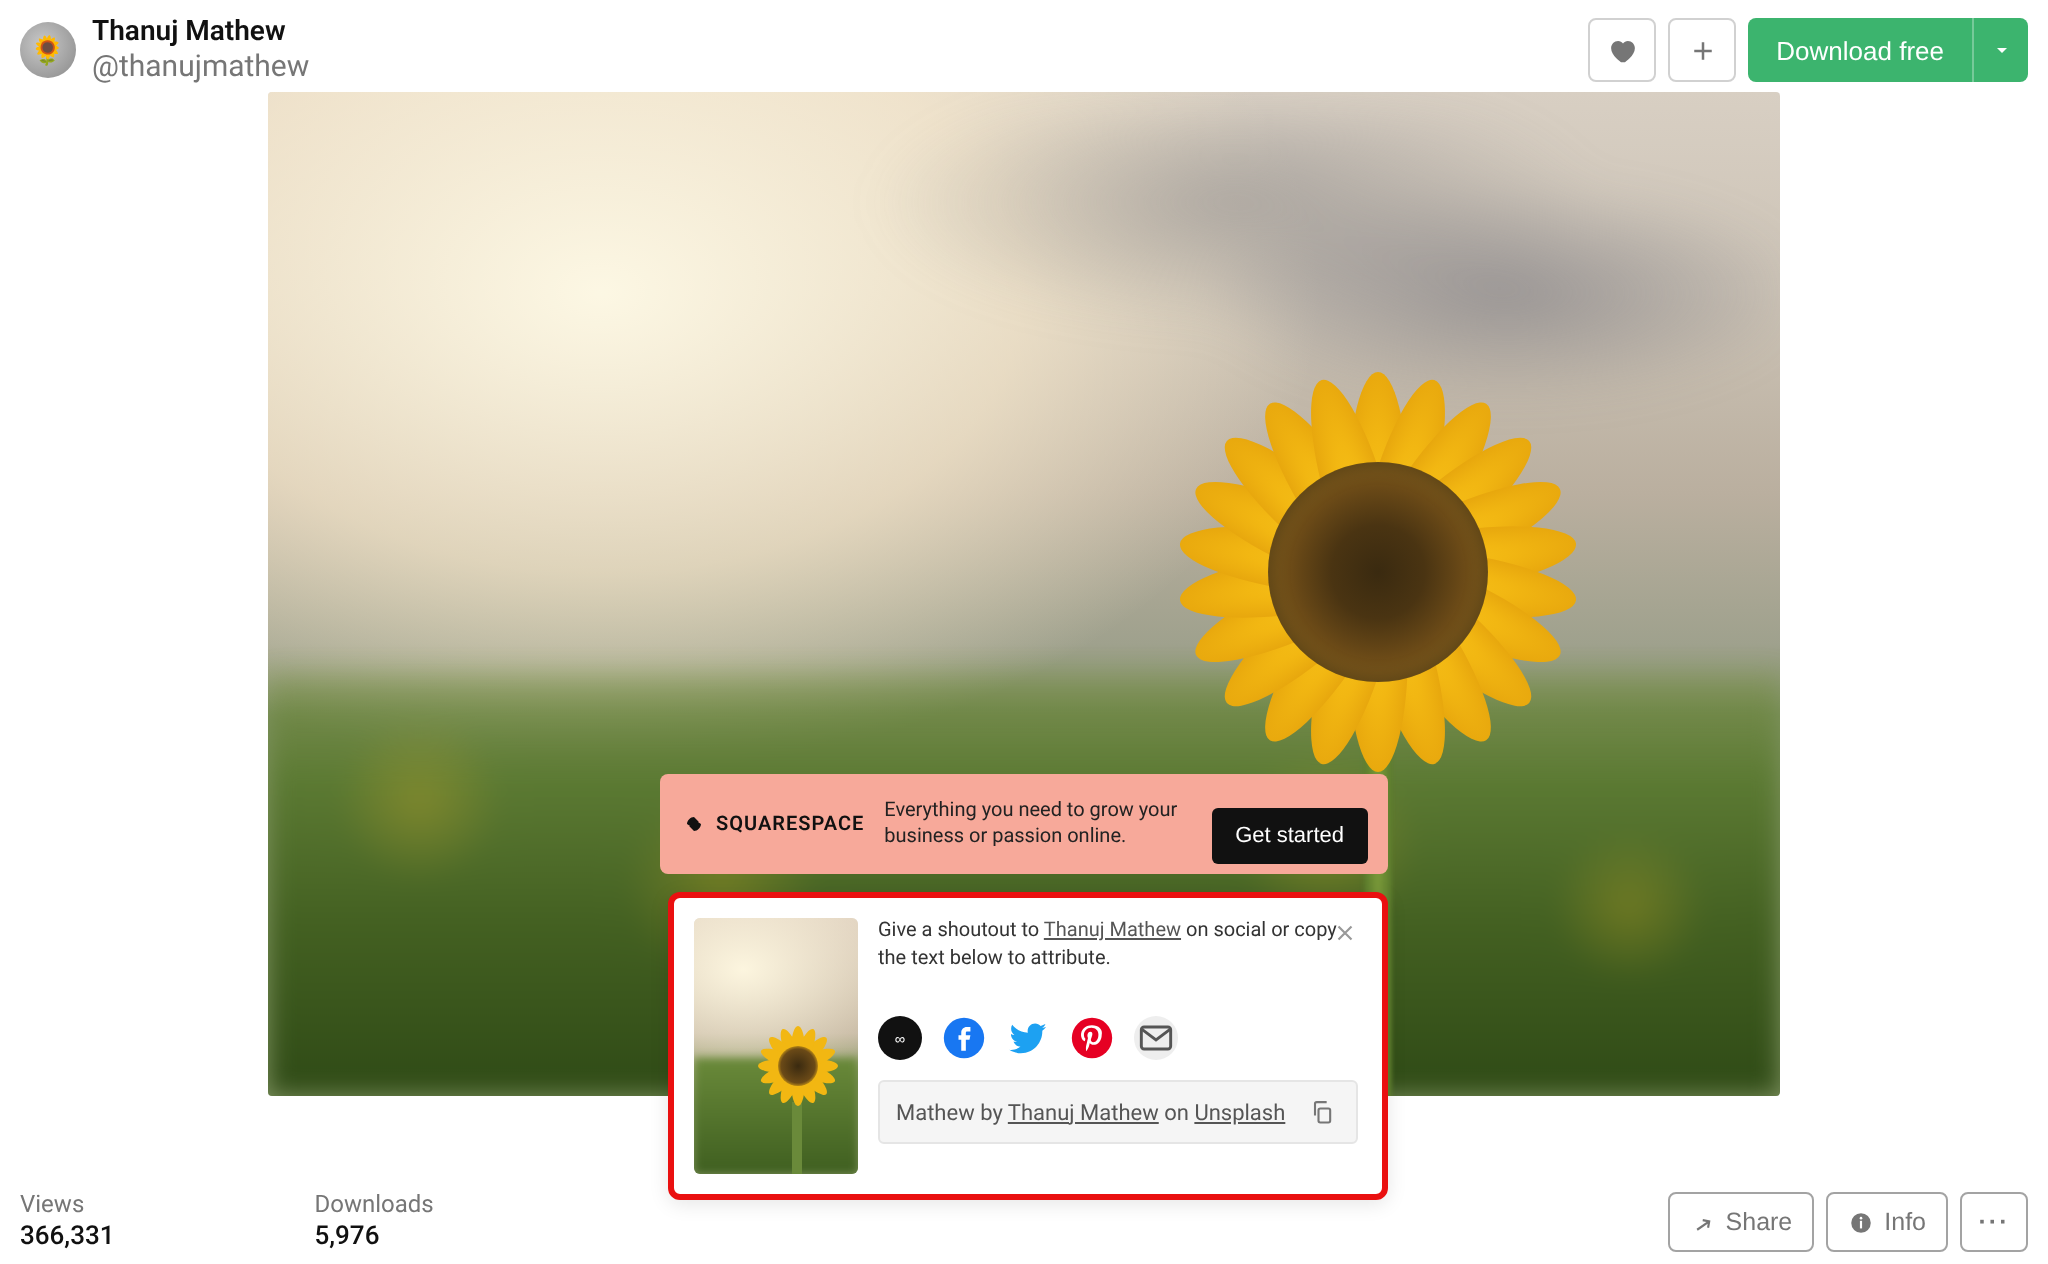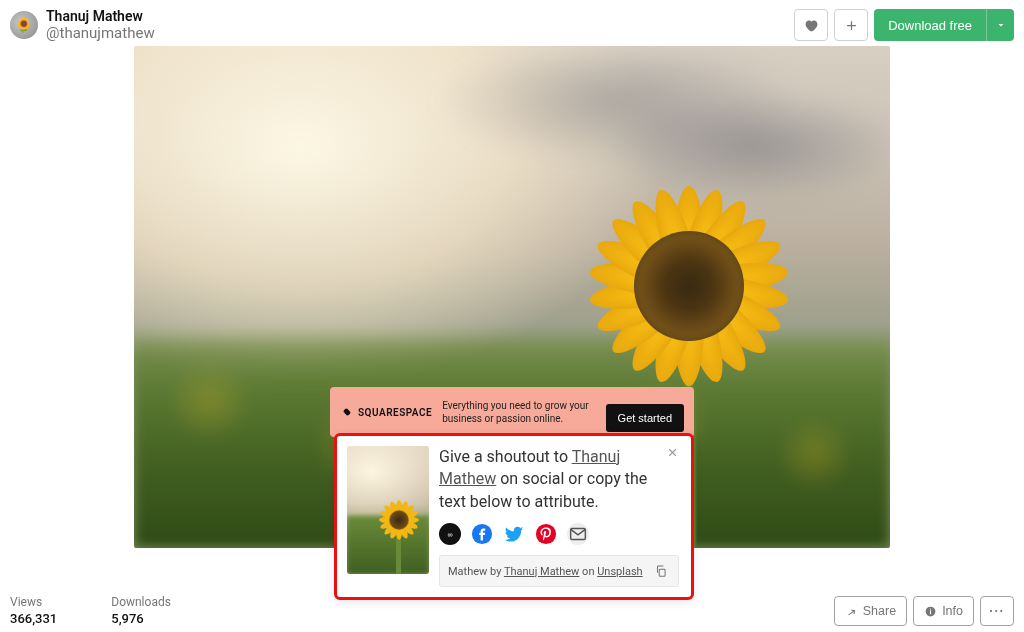--- a/index.html
+++ b/index.html
@@ -56,32 +56,32 @@
   .tt-flower { position: absolute; top: 52px; left: 30px; width: 44px; height: 44px; }
   .tt-flower .pet { position:absolute; top:50%; left:50%; width:7px; height:20px; background:#f2b712; border-radius:50% 50% 40% 40%/60% 60% 40% 40%; transform-origin:50% 100%; }
   .tt-flower .cen { position:absolute; top:50%; left:50%; width:20px;height:20px;margin:-10px 0 0 -10px;border-radius:50%; background: radial-gradient(circle,#3a2a10 0%, #6b4a17 60%, #f2b712 80%); }
   .tt-stem { position:absolute; top:92px; left:49px; width:5px; height:40px; background:#6a8a3a; }
 
   .thanks-body { flex: 1; position: relative; }
   .thanks-close { position: absolute; top: -2px; right: -2px; width: 18px; height: 18px; color: #999; cursor: pointer; display:flex; align-items:center; justify-content:center; }
   .thanks-close svg { width: 13px; height: 13px; }
   .thanks-title { font-size: 15px; font-weight: 700; margin-bottom: 6px; }
   .thanks-emoji { display:inline-block; }
-  .thanks-text { font-size: 16px; color: #333; line-height: 1.4; margin-bottom: 10px; padding-right: 10px; }
+  .thanks-text { font-size: 10px; color: #333; line-height: 1.4; margin-bottom: 21px; padding-right: 10px; }
   .thanks-text a { color: #555; text-decoration: underline; }
   .thanks-social { display: flex; gap: 10px; margin-bottom: 10px; align-items: center; }
   .soc { width: 22px; height: 22px; border-radius: 50%; display: flex; align-items: center; justify-content: center; cursor: pointer; }
   .soc svg { width: 22px; height: 22px; }
   .attr-box { background: #f5f5f5; border: 1px solid #e5e5e5; border-radius: 3px; padding: 6px 8px; font-size: 11px; color: #555; display: flex; align-items: center; justify-content: space-between; }
   .attr-box a { color: #555; text-decoration: underline; }
   .copy-btn { width: 18px; height: 18px; color: #767676; cursor: pointer; display:flex; align-items:center; justify-content:center; }
   .copy-btn svg { width: 14px; height: 14px; }
 
   .footer { position: absolute; bottom: 6px; left: 0; right: 0; padding: 0 10px; display: flex; align-items: flex-end; justify-content: space-between; }
-  .stats { display: flex; gap: 54px; }
+  .stats { display: flex; gap: 100px; }
   .stat-label { font-size: 12px; color: #767676; }
   .stat-value { font-size: 13px; font-weight: 500; color: #111; margin-top: 2px; }
   .footer-actions { display: flex; gap: 6px; }
   .fa-btn { border: 1px solid #a3a3a3; background: #fff; border-radius: 4px; height: 30px; padding: 0 10px; display: flex; align-items: center; gap: 5px; font-size: 12.5px; color: #767676; cursor: pointer; }
   .fa-btn svg { width: 13px; height: 13px; }
   .fa-btn.more { width: 34px; padding: 0; justify-content: center; letter-spacing: 1px; font-weight: 700; }
 </style>
 </head>
 <body>
 

